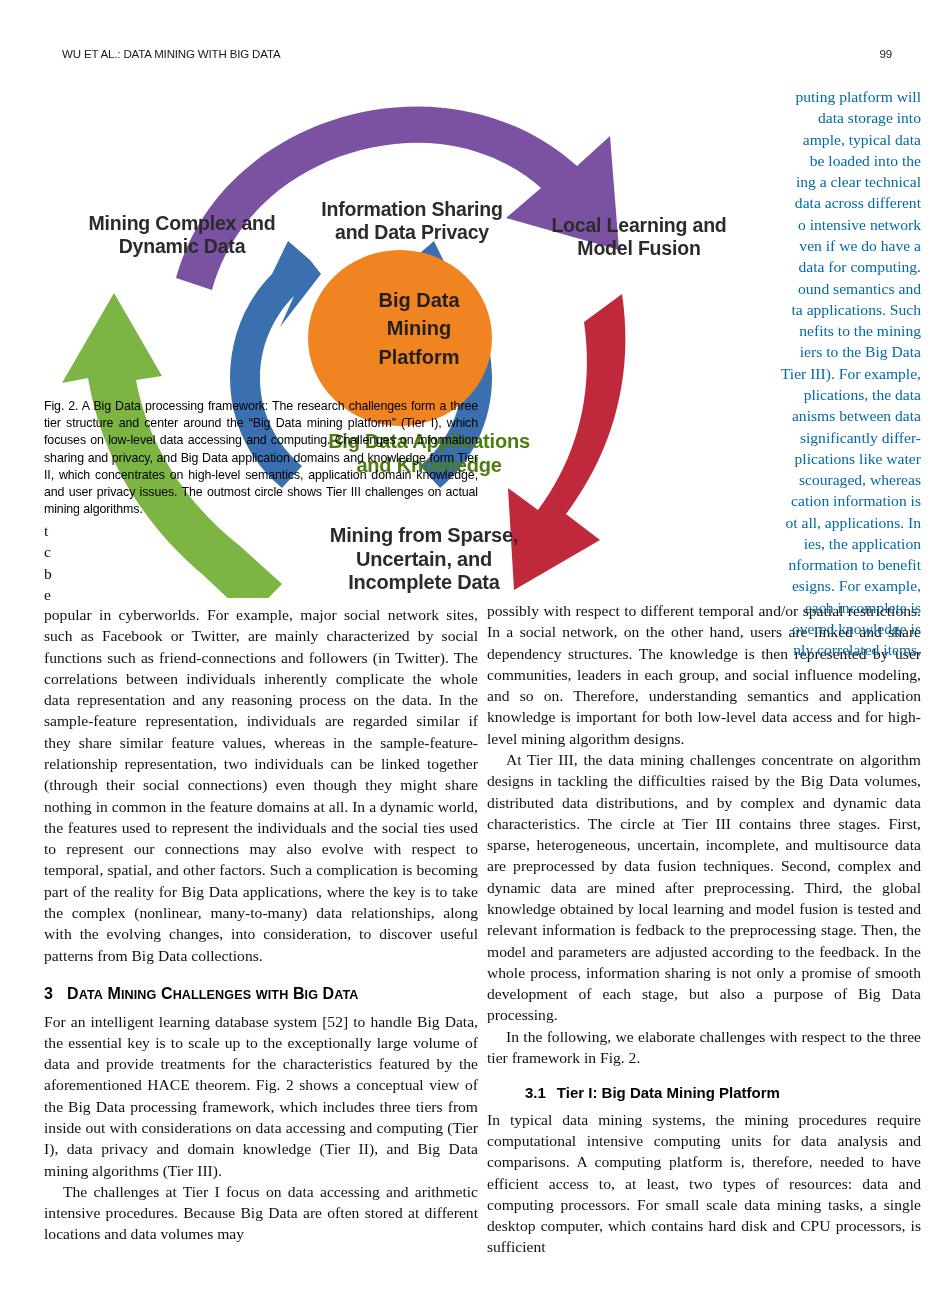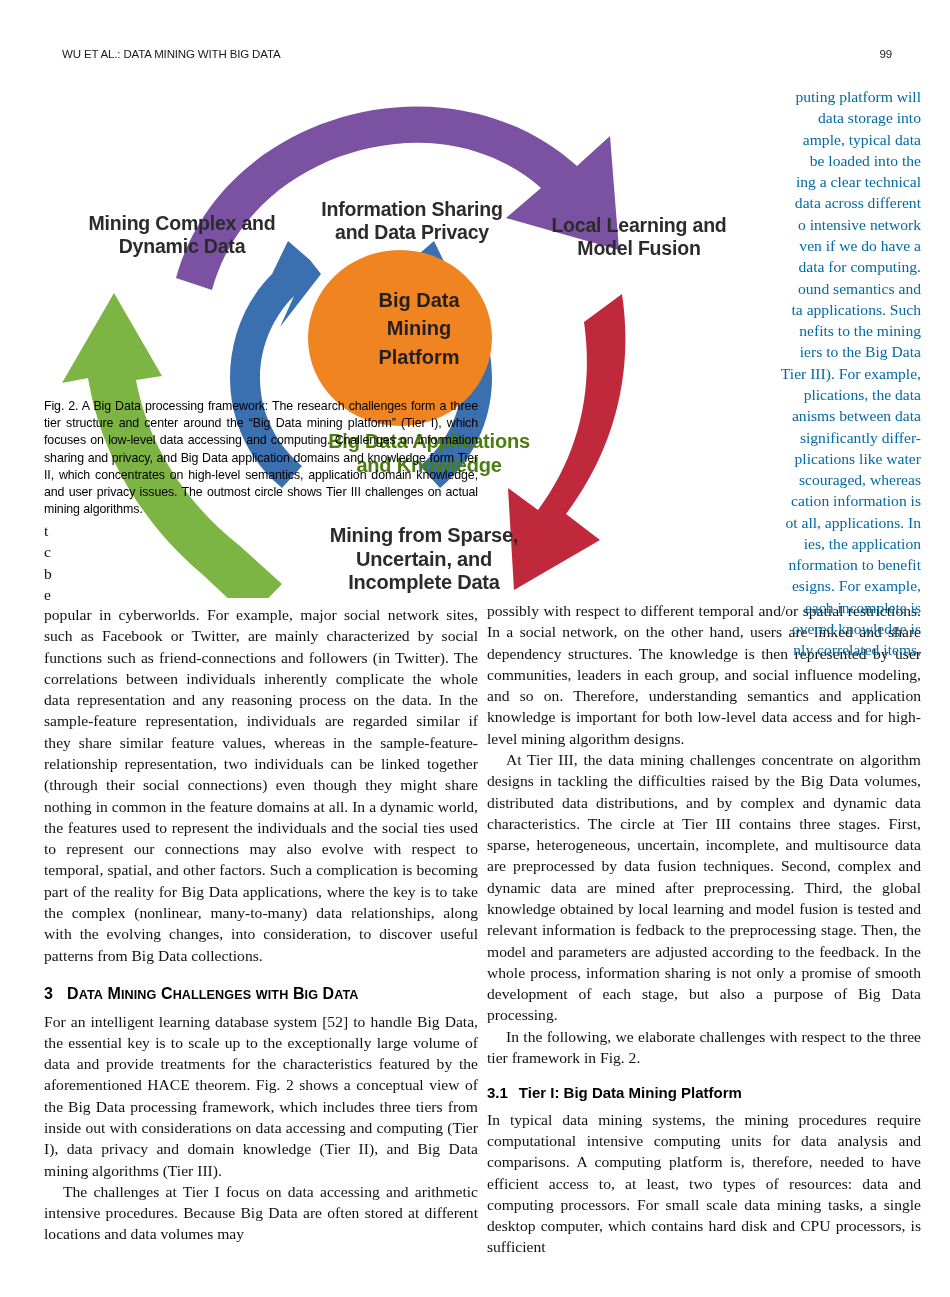--- a/index.html
+++ b/index.html
@@ -153,21 +153,21 @@
   h2.sec .sc  { font-size: 16px; }
   h2.sec .sc small { font-size: 12.6px; }
 
   h3.subsec {
     font-family: "Liberation Sans", sans-serif;
     font-weight: bold;
     font-size: 15px;
     margin: 15px 0 5px 0;
     color: #000;
   }
-  h3.subsec .num { margin-right: 11px; }
+  h3.subsec .num { margin-right: 11px; margin-left: 38px; }
 </style>
 </head>
 <body>
 
 <div class="runhead">
   <span class="runhead-title">WU ET AL.: DATA MINING WITH BIG DATA</span>
   <span class="runhead-page">99</span>
 </div>
 
 <div class="figure">

